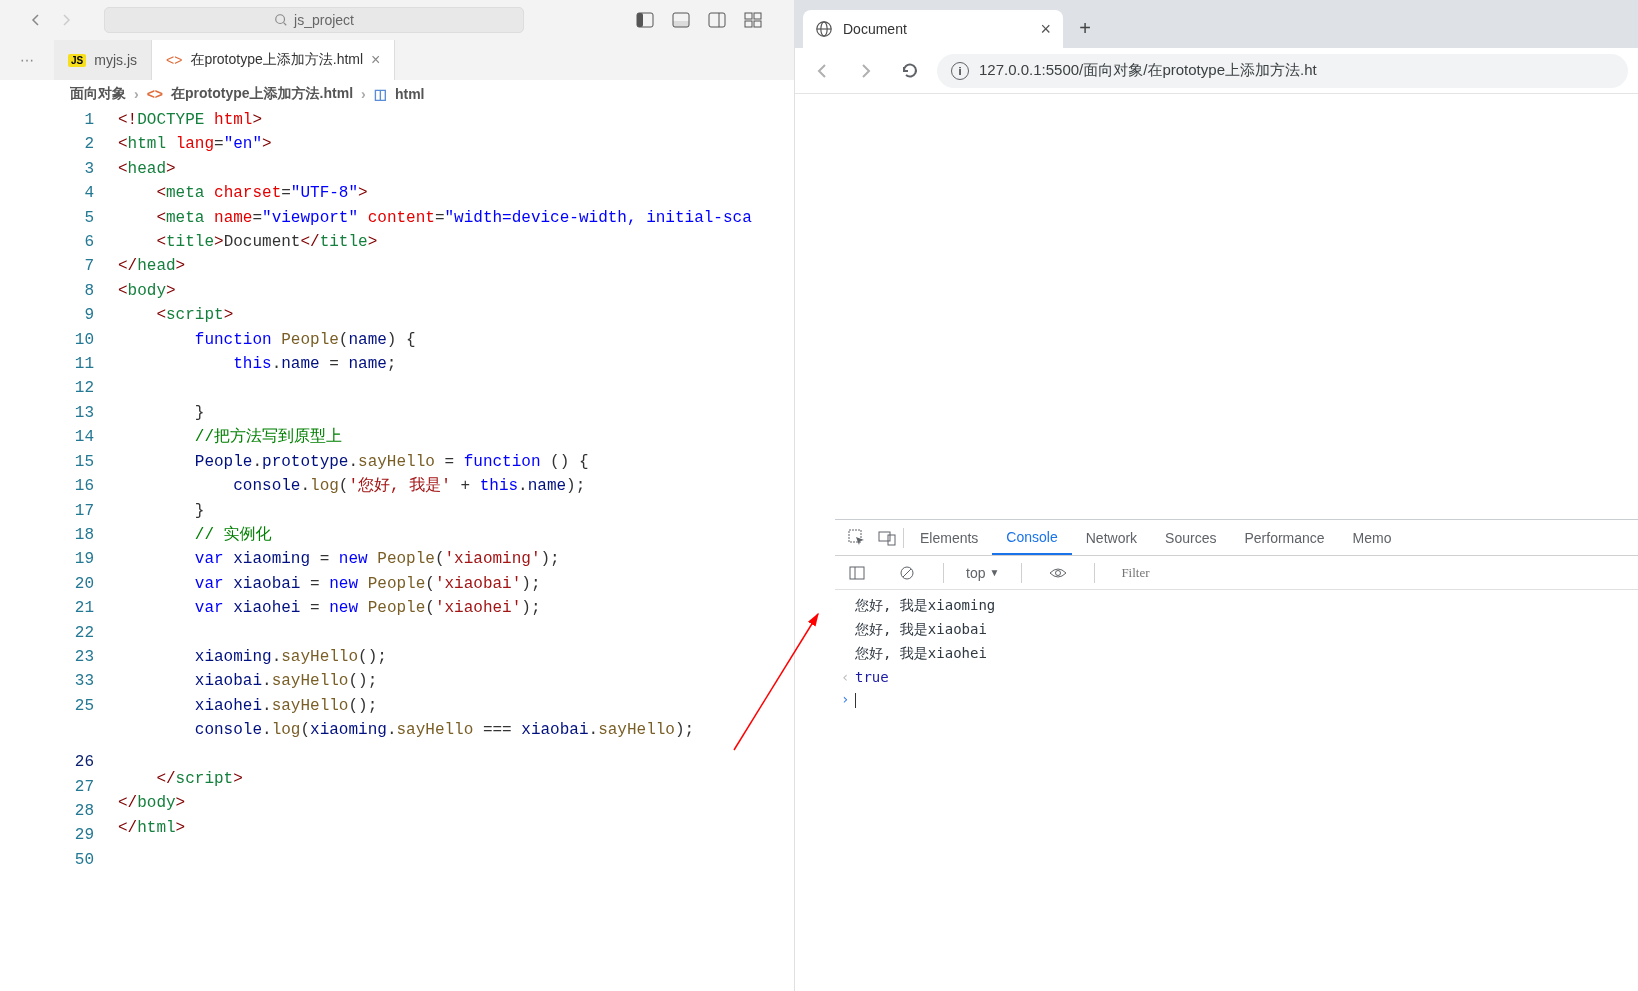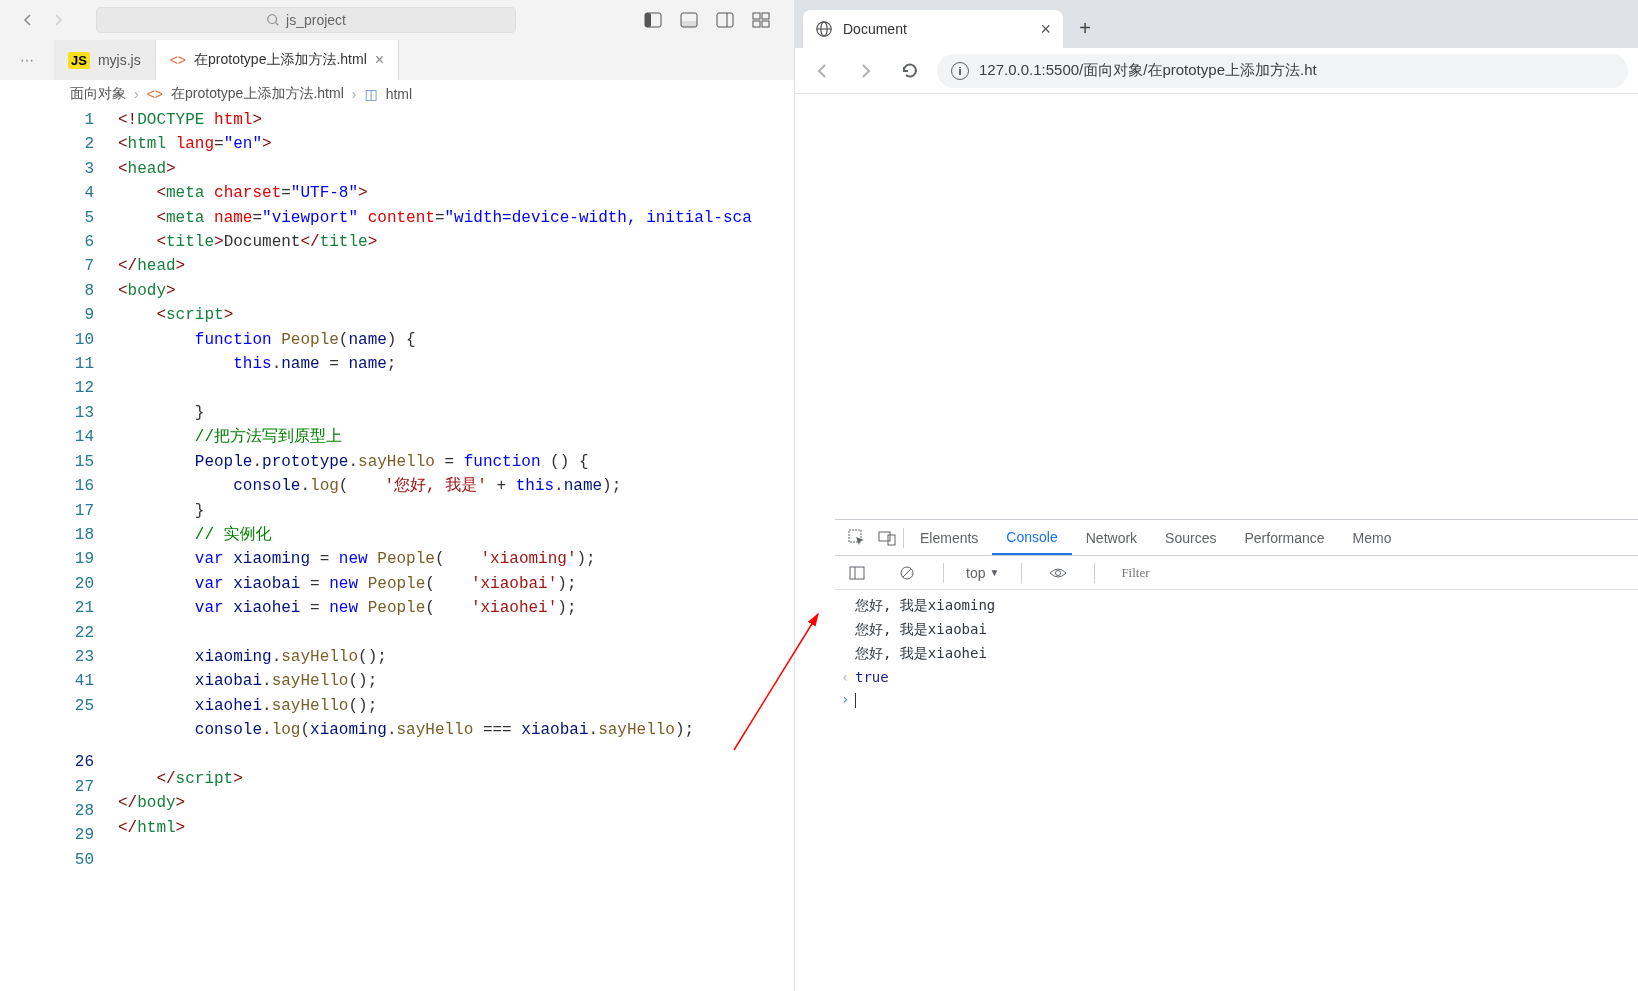--- a/index.html
+++ b/index.html
@@ -2,56 +2,56 @@
 <html><head>
 <meta charset="utf-8">
 <style>
 * { margin: 0; padding: 0; box-sizing: border-box; }
 body { font-family: -apple-system, "Segoe UI", sans-serif; font-size: 14px; color: #333; background: #fff; overflow: hidden; }
 .app { display: flex; width: 1638px; height: 991px; }
 .left-pane { width: 795px; display: flex; flex-direction: column; background: #fff; border-right: 1px solid #e0e0e0; }
 .right-pane { flex: 1; display: flex; flex-direction: column; background: #fff; }
 
 
-.editor-topbar { height: 40px; background: #f3f3f3; display: flex; align-items: center; padding: 0 16px; gap: 6px; }
+.editor-topbar { height: 40px; background: #f3f3f3; display: flex; align-items: center; padding: 0 24px; gap: 6px; }
 .nav-arrow { width: 24px; height: 24px; display: flex; align-items: center; justify-content: center; color: #888; cursor: pointer; }
 .search-box { flex: 0 0 420px; height: 26px; background: #e8e8e8; border: 1px solid #ddd; border-radius: 5px; display: flex; align-items: center; justify-content: center; gap: 6px; color: #666; margin-left: 20px; }
 .panel-icons { margin-left: auto; display: flex; gap: 18px; color: #555; padding-right: 8px; }
 .panel-icons svg { cursor: pointer; }
 
 
 .tabs-row { height: 40px; background: #f3f3f3; display: flex; align-items: stretch; }
 .tab-gutter { width: 54px; display: flex; align-items: center; justify-content: center; color: #888; }
 .tab { display: flex; align-items: center; padding: 0 14px; gap: 8px; background: #ececec; border-right: 1px solid #ddd; color: #555; cursor: pointer; position: relative; }
 .tab.active { background: #fff; color: #333; }
 .tab-close { color: #888; font-size: 16px; cursor: pointer; }
-.js-icon { background: #f7df1e; color: #000; font-size: 13px; font-weight: bold; padding: 1px 3px; border-radius: 2px; }
+.js-icon { background: #f7df1e; color: #000; font-size: 10px; font-weight: bold; padding: 1px 3px; border-radius: 2px; }
 .html-icon { color: #e06c3a; font-size: 14px; }
 
 
-.breadcrumb { height: 28px; display: flex; align-items: center; padding-left: 70px; gap: 8px; color: #555; font-size: 14px; }
+.breadcrumb { height: 28px; display: flex; align-items: center; padding-left: 70px; gap: 8px; color: #555; font-size: 14px; font-weight: bold; }
 .bc-sep { color: #aaa; }
 .bc-angles { color: #e06c3a; }
 .bc-cube { color: #5b8dd6; }
 
 
 .code-area { flex: 1; display: flex; font-family: Consolas, "Courier New", monospace; font-size: 16px; line-height: 24.4px; overflow: hidden; }
 .gutter { width: 118px; text-align: right; padding-right: 24px; color: #237893; user-select: none; }
 .gutter div.cur { color: #0b216f; font-weight: 500; margin-top: 32px; }
 .code-lines { flex: 1; white-space: pre; color: #333; position: relative; }
 .tok-tag { color: #15803d; }
 .tok-attr { color: #e50000; }
 .tok-str { color: #0000ff; }
 .tok-kw { color: #0000ff; }
 .tok-fn { color: #795e26; }
 .tok-var { color: #001080; }
 .tok-cm { color: #008000; }
 .tok-pn { color: #800000; }
 .tok-txt { color: #333; }
-.tok-rstr { color: #a31515; margin-left: 36px; }
+.tok-rstr { color: #a31515; }
 .tok-this { color: #0000ff; }
 
 
 .browser-tabbar { height: 48px; background: #dee1e6; display: flex; align-items: flex-end; padding: 8px 8px 0 8px; }
 .browser-tab { height: 38px; background: #fff; border-radius: 8px 8px 0 0; display: flex; align-items: center; padding: 0 12px; gap: 10px; min-width: 260px; }
 .globe { width: 18px; height: 18px; color: #555; }
 .btab-close { margin-left: auto; font-size: 18px; color: #555; cursor: pointer; }
 .btab-new { width: 32px; height: 32px; display: flex; align-items: center; justify-content: center; font-size: 20px; color: #444; cursor: pointer; margin-left: 6px; margin-bottom: 4px; }
 .browser-toolbar { height: 46px; background: #fff; border-bottom: 1px solid #e4e4e4; display: flex; align-items: center; gap: 10px; padding: 0 10px; }
 .btb-btn { width: 34px; height: 34px; display: flex; align-items: center; justify-content: center; color: #5f6368; border-radius: 50%; cursor: pointer; }
@@ -168,21 +168,21 @@
           <div>14</div>
           <div>15</div>
           <div>16</div>
           <div>17</div>
           <div>18</div>
           <div>19</div>
           <div>20</div>
           <div>21</div>
           <div>22</div>
           <div>23</div>
-          <div>41</div>
+          <div>33</div>
           <div>25</div>
           <div class="cur">26</div>
           <div>27</div>
           <div>28</div>
           <div>29</div>
           <div>50</div>
         </div>
       <div class="code-lines" id="code"><div><span class="tok-pn">&lt;!</span><span class="tok-tag">DOCTYPE</span><span class="tok-txt"> </span><span class="tok-attr">html</span><span class="tok-pn">&gt;</span></div><div><span class="tok-pn">&lt;</span><span class="tok-tag">html</span><span class="tok-txt"> </span><span class="tok-attr">lang</span><span class="tok-txt">=</span><span class="tok-str">"en"</span><span class="tok-pn">&gt;</span></div><div><span class="tok-pn">&lt;</span><span class="tok-tag">head</span><span class="tok-pn">&gt;</span></div><div><span class="tok-txt">    </span><span class="tok-pn">&lt;</span><span class="tok-tag">meta</span><span class="tok-txt"> </span><span class="tok-attr">charset</span><span class="tok-txt">=</span><span class="tok-str">"UTF-8"</span><span class="tok-pn">&gt;</span></div><div><span class="tok-txt">    </span><span class="tok-pn">&lt;</span><span class="tok-tag">meta</span><span class="tok-txt"> </span><span class="tok-attr">name</span><span class="tok-txt">=</span><span class="tok-str">"viewport"</span><span class="tok-txt"> </span><span class="tok-attr">content</span><span class="tok-txt">=</span><span class="tok-str">"width=device-width, initial-sca</span></div><div><span class="tok-txt">    </span><span class="tok-pn">&lt;</span><span class="tok-tag">title</span><span class="tok-pn">&gt;</span><span class="tok-txt">Document</span><span class="tok-pn">&lt;/</span><span class="tok-tag">title</span><span class="tok-pn">&gt;</span></div><div><span class="tok-pn">&lt;/</span><span class="tok-tag">head</span><span class="tok-pn">&gt;</span></div><div><span class="tok-pn">&lt;</span><span class="tok-tag">body</span><span class="tok-pn">&gt;</span></div><div><span class="tok-txt">    </span><span class="tok-pn">&lt;</span><span class="tok-tag">script</span><span class="tok-pn">&gt;</span></div><div><span class="tok-txt">        </span><span class="tok-kw">function</span><span class="tok-txt"> </span><span class="tok-fn">People</span><span class="tok-txt">(</span><span class="tok-var">name</span><span class="tok-txt">) {</span></div><div><span class="tok-txt">            </span><span class="tok-this">this</span><span class="tok-txt">.</span><span class="tok-var">name</span><span class="tok-txt"> = </span><span class="tok-var">name</span><span class="tok-txt">;</span></div><div>&nbsp;</div><div><span class="tok-txt">        }</span></div><div><span class="tok-txt">        </span><span class="tok-cm">//把方法写到原型上</span></div><div><span class="tok-txt">        </span><span class="tok-var">People</span><span class="tok-txt">.</span><span class="tok-var">prototype</span><span class="tok-txt">.</span><span class="tok-fn">sayHello</span><span class="tok-txt"> = </span><span class="tok-kw">function</span><span class="tok-txt"> () {</span></div><div><span class="tok-txt">            </span><span class="tok-var">console</span><span class="tok-txt">.</span><span class="tok-fn">log</span><span class="tok-txt">(</span><span class="tok-rstr">'您好, 我是'</span><span class="tok-txt"> + </span><span class="tok-this">this</span><span class="tok-txt">.</span><span class="tok-var">name</span><span class="tok-txt">);</span></div><div><span class="tok-txt">        }</span></div><div><span class="tok-txt">        </span><span class="tok-cm">// 实例化</span></div><div><span class="tok-txt">        </span><span class="tok-kw">var</span><span class="tok-txt"> </span><span class="tok-var">xiaoming</span><span class="tok-txt"> = </span><span class="tok-kw">new</span><span class="tok-txt"> </span><span class="tok-fn">People</span><span class="tok-txt">(</span><span class="tok-rstr">'xiaoming'</span><span class="tok-txt">);</span></div><div><span class="tok-txt">        </span><span class="tok-kw">var</span><span class="tok-txt"> </span><span class="tok-var">xiaobai</span><span class="tok-txt"> = </span><span class="tok-kw">new</span><span class="tok-txt"> </span><span class="tok-fn">People</span><span class="tok-txt">(</span><span class="tok-rstr">'xiaobai'</span><span class="tok-txt">);</span></div><div><span class="tok-txt">        </span><span class="tok-kw">var</span><span class="tok-txt"> </span><span class="tok-var">xiaohei</span><span class="tok-txt"> = </span><span class="tok-kw">new</span><span class="tok-txt"> </span><span class="tok-fn">People</span><span class="tok-txt">(</span><span class="tok-rstr">'xiaohei'</span><span class="tok-txt">);</span></div><div>&nbsp;</div><div><span class="tok-txt">        </span><span class="tok-var">xiaoming</span><span class="tok-txt">.</span><span class="tok-fn">sayHello</span><span class="tok-txt">();</span></div><div><span class="tok-txt">        </span><span class="tok-var">xiaobai</span><span class="tok-txt">.</span><span class="tok-fn">sayHello</span><span class="tok-txt">();</span></div><div><span class="tok-txt">        </span><span class="tok-var">xiaohei</span><span class="tok-txt">.</span><span class="tok-fn">sayHello</span><span class="tok-txt">();</span></div><div><span class="tok-txt">        </span><span class="tok-var">console</span><span class="tok-txt">.</span><span class="tok-fn">log</span><span class="tok-txt">(</span><span class="tok-var">xiaoming</span><span class="tok-txt">.</span><span class="tok-fn">sayHello</span><span class="tok-txt"> === </span><span class="tok-var">xiaobai</span><span class="tok-txt">.</span><span class="tok-fn">sayHello</span><span class="tok-txt">);</span></div><div>&nbsp;</div><div><span class="tok-txt">    </span><span class="tok-pn">&lt;/</span><span class="tok-tag">script</span><span class="tok-pn">&gt;</span></div><div><span class="tok-pn">&lt;/</span><span class="tok-tag">body</span><span class="tok-pn">&gt;</span></div><div><span class="tok-pn">&lt;/</span><span class="tok-tag">html</span><span class="tok-pn">&gt;</span></div></div>
     </div>
   </div>

